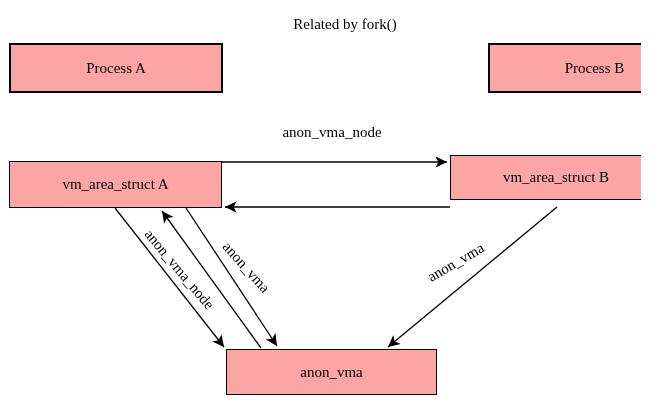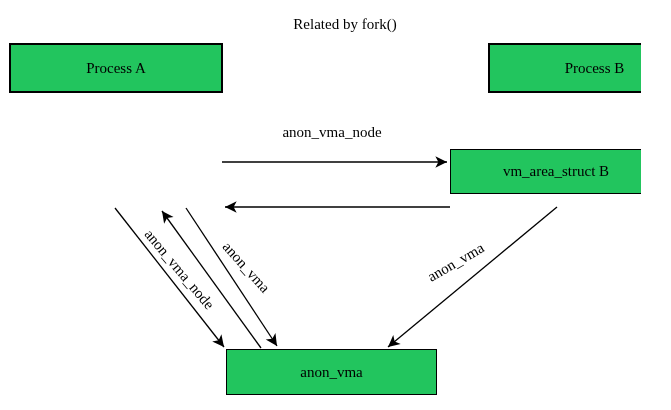--- a/index.html
+++ b/index.html
@@ -18,21 +18,21 @@
   }
   #edges {
     position: absolute;
     left: 0;
     top: 0;
     width: 671px;
     height: 410px;
   }
   .box {
     position: absolute;
-    background: #22c55e;
+    background: #fca5a5;
     border: 2px solid #000000;
     display: flex;
     align-items: center;
     justify-content: center;
     font-size: 15px;
     box-sizing: border-box;
   }
   .box.thin {
     border-width: 1.5px;
   }
@@ -74,22 +74,25 @@
   <div class="lbl" style="left: 245px; top: 16px; width: 200px;">Related by fork()</div>
 
   <div class="box" style="left: 9px; top: 43px; width: 214px; height: 50px;">
     <span>Process A</span>
   </div>
 
   <div class="box" style="left: 449px; top: 43px; width: 213px; height: 50px; margin-left: 39px;">
     <span>Process B</span>
   </div>
 
+  <div class="box thin" style="left: 9px; top: 161px; width: 213px; height: 47px;">
+    <span>vm_area_struct A</span>
+  </div>
 
-  <div class="box thin" style="left: 450px; top: 149px; width: 212px; height: 45px;">
+  <div class="box thin" style="left: 450px; top: 155px; width: 212px; height: 45px;">
     <span>vm_area_struct B</span>
   </div>
 
   <div class="box thin" style="left: 226px; top: 349px; width: 211px; height: 46px;">
     <span>anon_vma</span>
   </div>
 
   <div class="lbl" style="left: 232px; top: 124px; width: 200px;">anon_vma_node</div>
 
   <div class="lbl rot" style="left: 114px; top: 261px; width: 130px; transform: rotate(50deg);">anon_vma_node</div>

